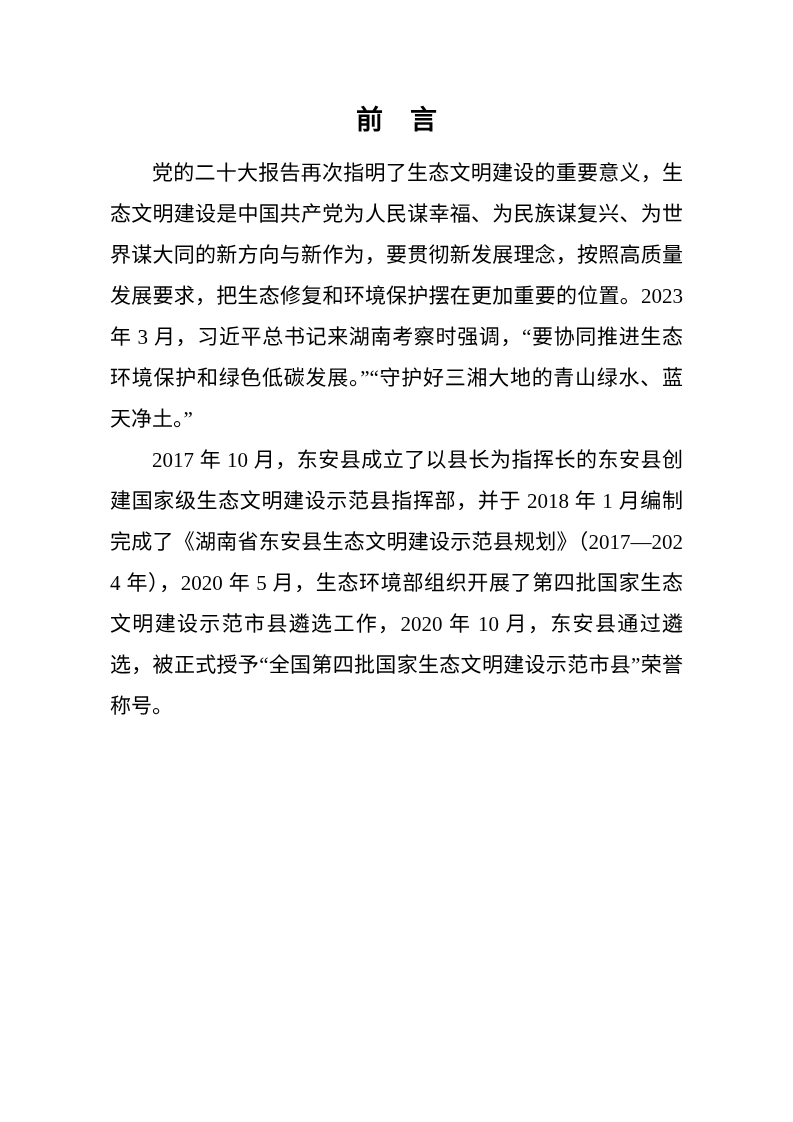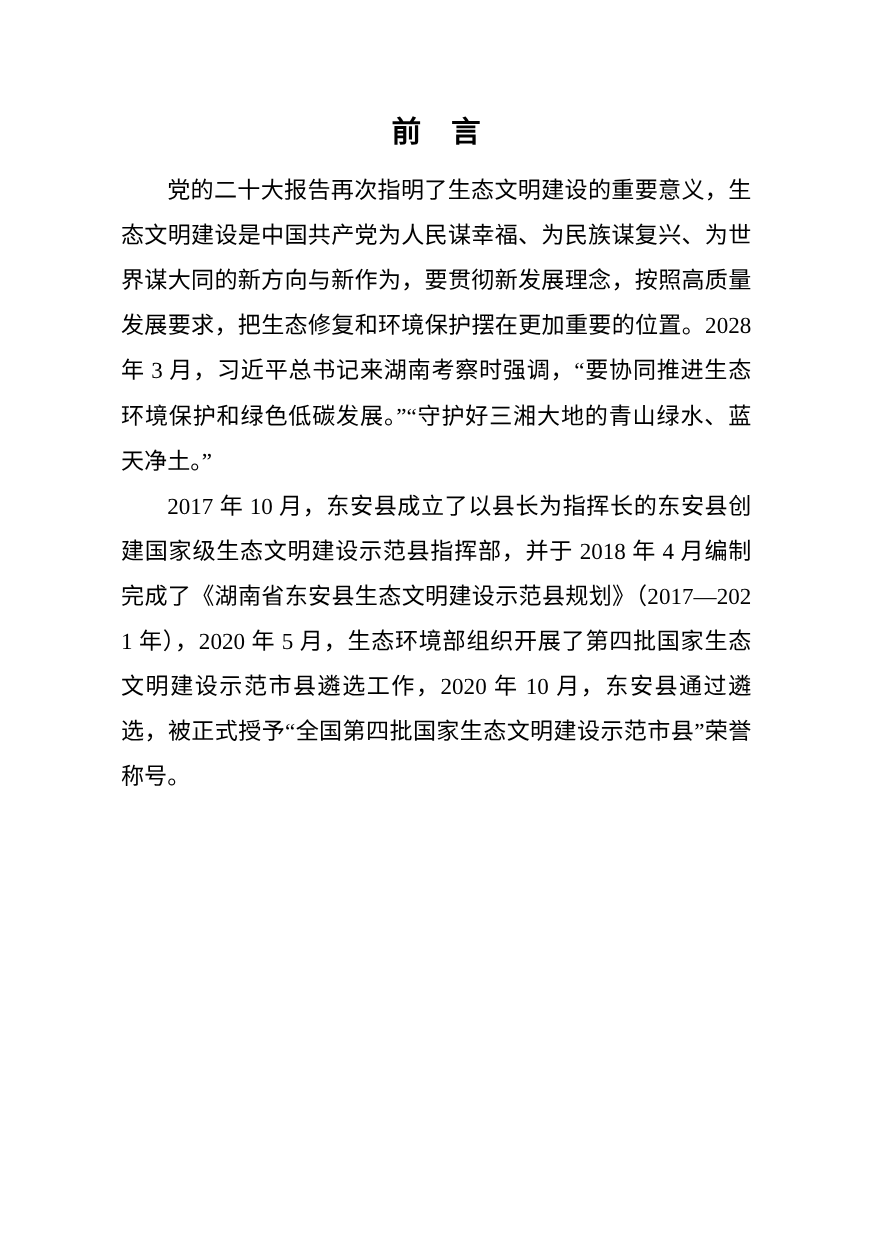--- a/index.html
+++ b/index.html
@@ -37,16 +37,16 @@
     word-break: break-all;
     color: #000000;
   }
 </style>
 </head>
 <body>
 
 <div class="page">
   <h1 class="doc-title">前　言</h1>
   <div class="doc-body">
-    <p>党的二十大报告再次指明了生态文明建设的重要意义，生态文明建设是中国共产党为人民谋幸福、为民族谋复兴、为世界谋大同的新方向与新作为，要贯彻新发展理念，按照高质量发展要求，把生态修复和环境保护摆在更加重要的位置。2028 年 3 月，习近平总书记来湖南考察时强调，“要协同推进生态环境保护和绿色低碳发展。”“守护好三湘大地的青山绿水、蓝天净土。”</p>
-    <p>2017 年 10 月，东安县成立了以县长为指挥长的东安县创建国家级生态文明建设示范县指挥部，并于 2018 年 4 月编制完成了《湖南省东安县生态文明建设示范县规划》（2017—2021 年），2020 年 5 月，生态环境部组织开展了第四批国家生态文明建设示范市县遴选工作，2020 年 10 月，东安县通过遴选，被正式授予“全国第四批国家生态文明建设示范市县”荣誉称号。</p>
+    <p>党的二十大报告再次指明了生态文明建设的重要意义，生态文明建设是中国共产党为人民谋幸福、为民族谋复兴、为世界谋大同的新方向与新作为，要贯彻新发展理念，按照高质量发展要求，把生态修复和环境保护摆在更加重要的位置。2023 年 3 月，习近平总书记来湖南考察时强调，“要协同推进生态环境保护和绿色低碳发展。”“守护好三湘大地的青山绿水、蓝天净土。”</p>
+    <p>2017 年 10 月，东安县成立了以县长为指挥长的东安县创建国家级生态文明建设示范县指挥部，并于 2018 年 1 月编制完成了《湖南省东安县生态文明建设示范县规划》（2017—2024 年），2020 年 5 月，生态环境部组织开展了第四批国家生态文明建设示范市县遴选工作，2020 年 10 月，东安县通过遴选，被正式授予“全国第四批国家生态文明建设示范市县”荣誉称号。</p>
   </div>
 </div>
 
 </body></html>

